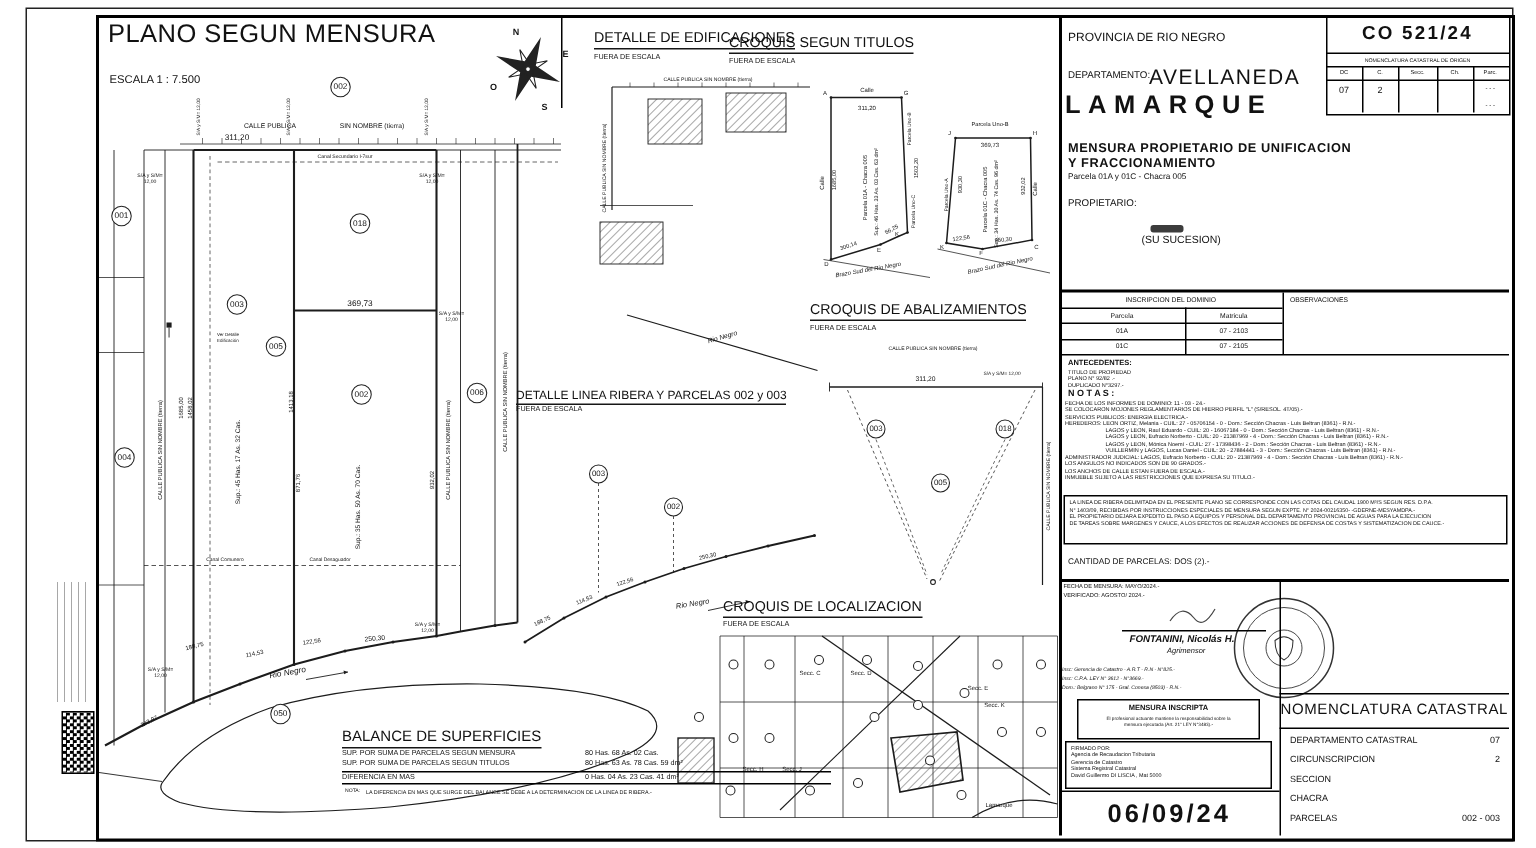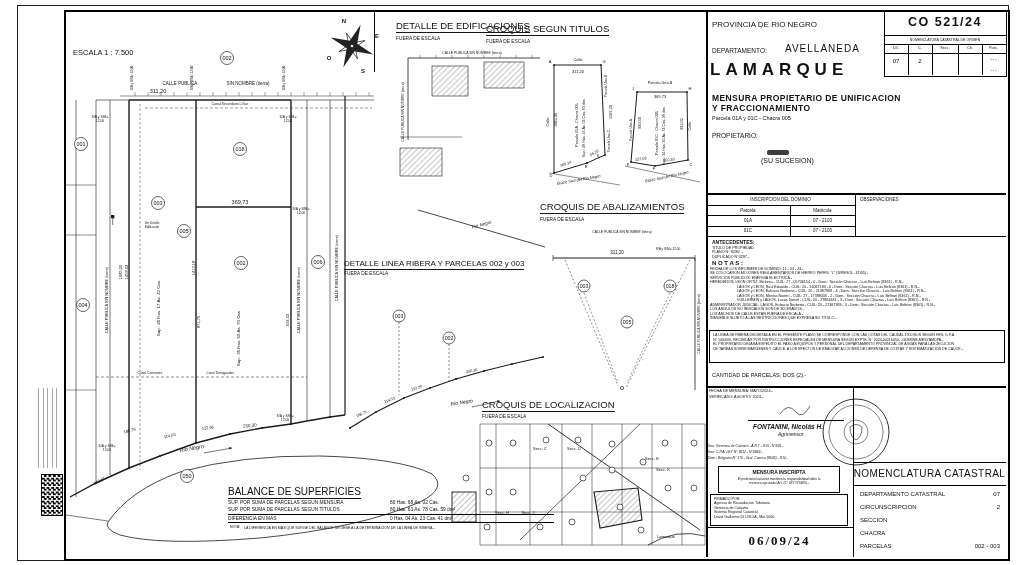--- a/index.html
+++ b/index.html
@@ -319,20 +319,21 @@
         <circle cx="694" cy="488" r="3" class="cir"></circle>
         <circle cx="540" cy="527" r="3" class="cir"></circle>
         <circle cx="572" cy="522" r="3" class="cir"></circle>
         <circle cx="641" cy="530" r="3" class="cir"></circle>
         <circle cx="487" cy="527" r="3" class="cir"></circle>
         <circle cx="620" cy="507" r="3" class="cir"></circle>
       </g>
   </svg>
 
   <div class="abs" style="left:374px;top:10px;width:0;height:62px;border-left:1.5px solid #000;"></div>
+  <div class="abs ttl" style="left:72px;top:13px;font-size:17px;">PLANO SEGUN MENSURA</div>
   <div class="abs" style="left:73px;top:48px;font-size:7.5px;">ESCALA 1 : 7.500</div>
 
   <div class="abs u" style="left:396px;top:20px;font-size:9.5px;">DETALLE DE EDIFICACIONES</div>
   <div class="abs" style="left:396px;top:36px;font-size:4.8px;">FUERA DE ESCALA</div>
 
   <div class="abs u" style="left:486px;top:23px;font-size:9.5px;">CROQUIS SEGUN TITULOS</div>
   <div class="abs" style="left:486px;top:39px;font-size:4.8px;">FUERA DE ESCALA</div>
 
   <div class="abs u" style="left:540px;top:201px;font-size:9.5px;text-align:right;">CROQUIS DE ABALIZAMIENTOS</div>
   <div class="abs" style="left:540px;top:217px;font-size:4.8px;">FUERA DE ESCALA</div>
@@ -374,21 +375,21 @@
   <div class="vl" style="left:908px;top:43.5px;width:0.8px;height:31.5px;"></div>
   <div class="vl" style="left:932px;top:43.5px;width:0.8px;height:31.5px;"></div>
   <div class="vl" style="left:958px;top:43.5px;width:0.8px;height:31.5px;"></div>
   <div class="vl" style="left:982px;top:43.5px;width:0.8px;height:31.5px;"></div>
   <div class="abs ctr tiny" style="left:884px;top:58px;width:24px;font-size:6px;">07</div>
   <div class="abs ctr tiny" style="left:908px;top:58px;width:24px;font-size:6px;">2</div>
   <div class="abs ctr tiny" style="left:982px;top:56px;width:23px;font-size:4px;">- - -</div>
   <div class="abs ctr tiny" style="left:982px;top:67px;width:23px;font-size:4px;">- - -</div>
 
   <div class="abs tiny" style="left:712px;top:47px;font-size:6.5px;">DEPARTAMENTO:</div>
-  <div class="abs tiny" style="left:785px;top:43px;font-size:10px;letter-spacing:1px;">AVELLANEDA</div>
+  <div class="abs tiny" style="left:766px;top:43px;font-size:14px;letter-spacing:1px;">AVELLANEDA</div>
   <div class="abs tiny" style="left:710px;top:60px;font-size:17px;font-weight:bold;letter-spacing:5px;">LAMARQUE</div>
 
   <div class="abs tiny" style="left:712px;top:93px;font-size:8.5px;font-weight:bold;letter-spacing:.4px;">MENSURA PROPIETARIO DE UNIFICACION</div>
   <div class="abs tiny" style="left:712px;top:103px;font-size:8.5px;font-weight:bold;letter-spacing:.4px;">Y FRACCIONAMIENTO</div>
   <div class="abs tiny" style="left:712px;top:115px;font-size:5.5px;">Parcela 01A y 01C - Chacra 005</div>
 
   <div class="abs tiny" style="left:712px;top:132px;font-size:6.5px;">PROPIETARIO:</div>
   <div class="abs smudge" style="left:767px;top:150px;width:22px;height:5px;"></div>
   <div class="abs tiny" style="left:761px;top:157px;font-size:7px;">(SU SUCESION)</div>
 
@@ -460,21 +461,21 @@
     <div style="padding:1.5px 3px;font-size:3.6px;line-height:4.6px;">
       <div>FIRMADO POR:</div>
       <div>Agencia de Recaudacion Tributaria</div>
       <div>Gerencia de Catastro</div>
       <div>Sistema Registral Catastral</div>
       <div>David Guillermo DI LISCIA , Mat 5000</div>
     </div>
   </div>
 
   <div class="hl" style="left:706px;top:527px;width:147px;height:1.2px;"></div>
-  <div class="abs ctr" style="left:706px;top:533px;width:147px;font-size:13px;font-weight:bold;letter-spacing:2px;font-family:Liberation Serif, serif;">06/09/24</div>
+  <div class="abs ctr" style="left:706px;top:533px;width:147px;font-size:17px;font-weight:bold;letter-spacing:2px;">06/09/24</div>
 
   <div class="vl" style="left:853px;top:387px;width:1.4px;height:170px;"></div>
   <div class="hl" style="left:853px;top:462px;width:153px;height:1.2px;"></div>
   <div class="abs ctr tiny" style="left:853px;top:468px;width:153px;font-size:10px;letter-spacing:.4px;">NOMENCLATURA CATASTRAL</div>
   <div class="hl" style="left:853px;top:485px;width:153px;height:0.8px;"></div>
   <div class="abs tiny" style="left:860px;top:491px;font-size:6px;">DEPARTAMENTO CATASTRAL</div>
   <div class="abs rt tiny" style="left:950px;top:491px;width:50px;font-size:6px;">07</div>
   <div class="abs tiny" style="left:860px;top:504px;font-size:6px;">CIRCUNSCRIPCION</div>
   <div class="abs rt tiny" style="left:950px;top:504px;width:50px;font-size:6px;">2</div>
   <div class="abs tiny" style="left:860px;top:517px;font-size:6px;">SECCION</div>

